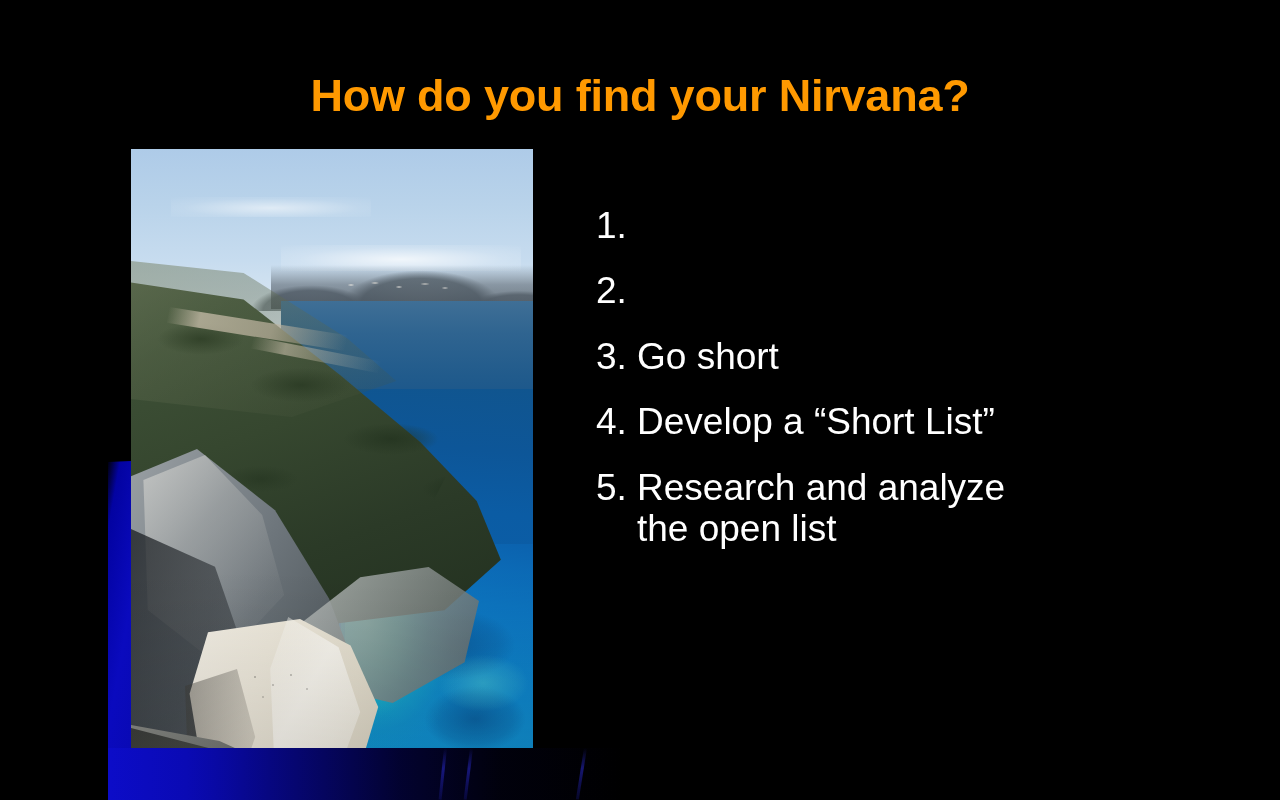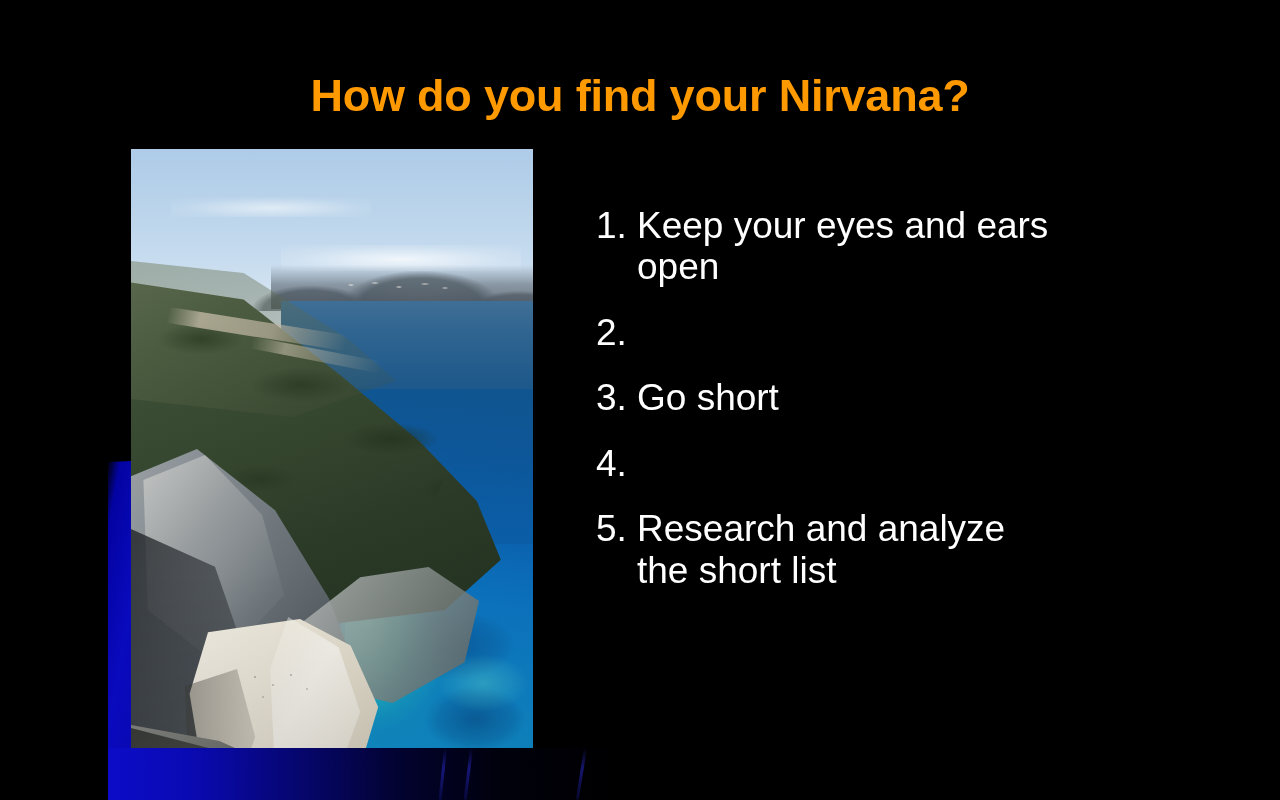--- a/index.html
+++ b/index.html
@@ -355,31 +355,31 @@
     <div class="photo-layer p-fore-rock"></div>
 
     <div class="photo-layer p-fore-dark"></div>
 
     <div class="photo-layer p-tone"></div>
   </div>
 
   <ul class="bullet-list">
     <li class="bullet-item">
       <span class="bullet-num">1.</span>
-      <span class="bullet-text">Keep your eyes and ears open</span>
     </li>
     <li class="bullet-item">
       <span class="bullet-num">2.</span>
     </li>
     <li class="bullet-item">
       <span class="bullet-num">3.</span>
       <span class="bullet-text">Go short</span>
     </li>
     <li class="bullet-item">
       <span class="bullet-num">4.</span>
+      <span class="bullet-text">Develop a “Short List”</span>
     </li>
     <li class="bullet-item">
       <span class="bullet-num">5.</span>
-      <span class="bullet-text">Research and analyze the short list</span>
+      <span class="bullet-text">Research and analyze the open list</span>
     </li>
   </ul>
 
 </div>
 
 </body></html>

